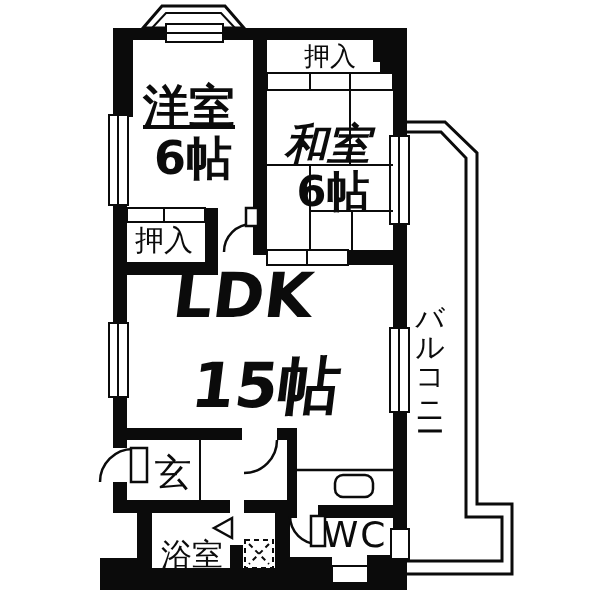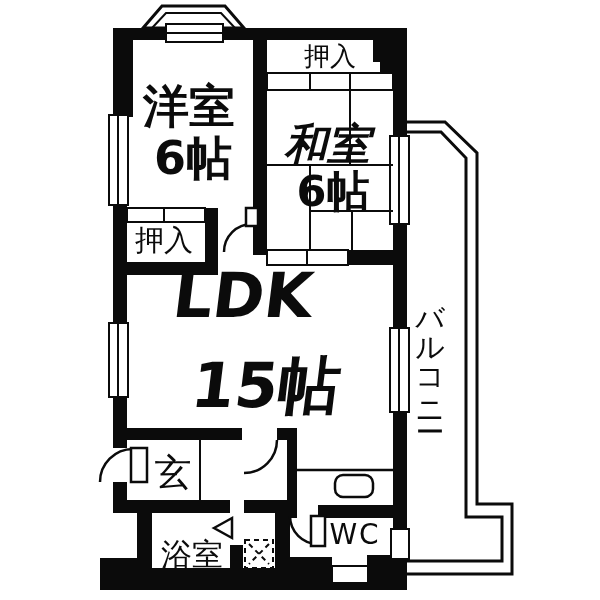--- a/index.html
+++ b/index.html
@@ -112,30 +112,30 @@
     <rect x="335" y="475" width="38" height="22" rx="8" fill="#ffffff" stroke="#0b0b0b" stroke-width="2.5"></rect>
     <line x1="200" y1="440" x2="200" y2="500" stroke="#0b0b0b" stroke-width="2"></line>
     <g stroke="#0b0b0b" stroke-width="2" fill="none" stroke-dasharray="5 4">
       <rect x="245" y="540" width="28" height="28"></rect>
       <line x1="249" y1="544" x2="269" y2="564"></line>
       <line x1="269" y1="544" x2="249" y2="564"></line>
     </g>
   </g>
 </svg>
 
-  <div class="lbl room-name" style="left:189px;top:106px;font-size:46px;">洋室</div>
+  <div class="lbl room-name" style="left:189px;top:106px;font-size:46px;text-decoration:underline;">洋室</div>
   <div class="lbl room-name" style="left:193px;top:158px;font-size:46px;">6帖</div>
 
   <div class="lbl room-name" style="left:327px;top:144px;font-size:43px;font-style:italic;">和室</div>
   <div class="lbl room-name" style="left:333px;top:191px;font-size:43px;">6帖</div>
 
   <div class="lbl big" style="left:243px;top:296px;font-size:62px;">LDK</div>
   <div class="lbl big" style="left:266px;top:386px;font-size:62px;">15帖</div>
 
   <div class="lbl" style="left:330px;top:56px;font-size:26px;">押入</div>
   <div class="lbl" style="left:164px;top:240px;font-size:29px;">押入</div>
 
   <div class="lbl" style="left:173px;top:472px;font-size:37px;">玄</div>
   <div class="lbl" style="left:192px;top:554px;font-size:31px;">浴室</div>
-  <div class="lbl" style="left:355px;top:535px;font-size:28px;letter-spacing:2px;">WC</div>
+  <div class="lbl" style="left:355px;top:535px;font-size:36px;letter-spacing:2px;">WC</div>
 
   <div class="lbl vert" style="left:430px;top:351px;font-size:29px;">バルコニー</div>
 </div>
 
 </body></html>

